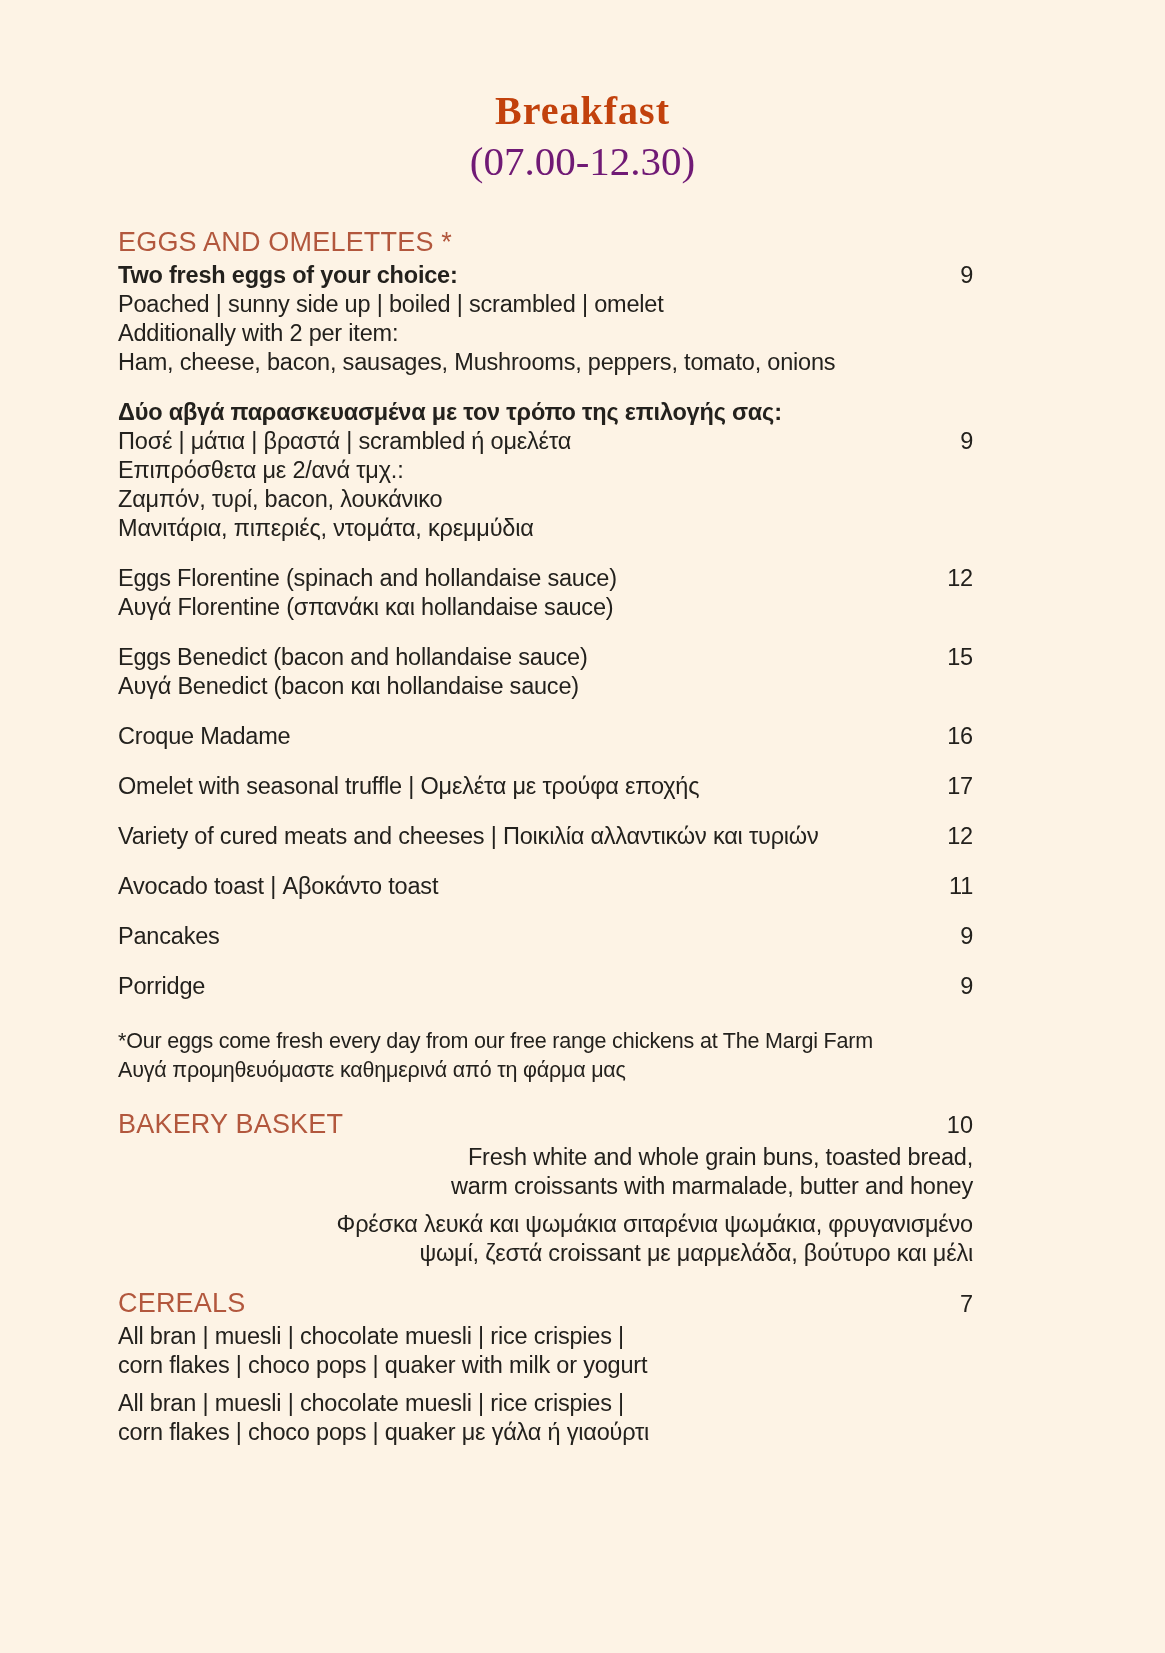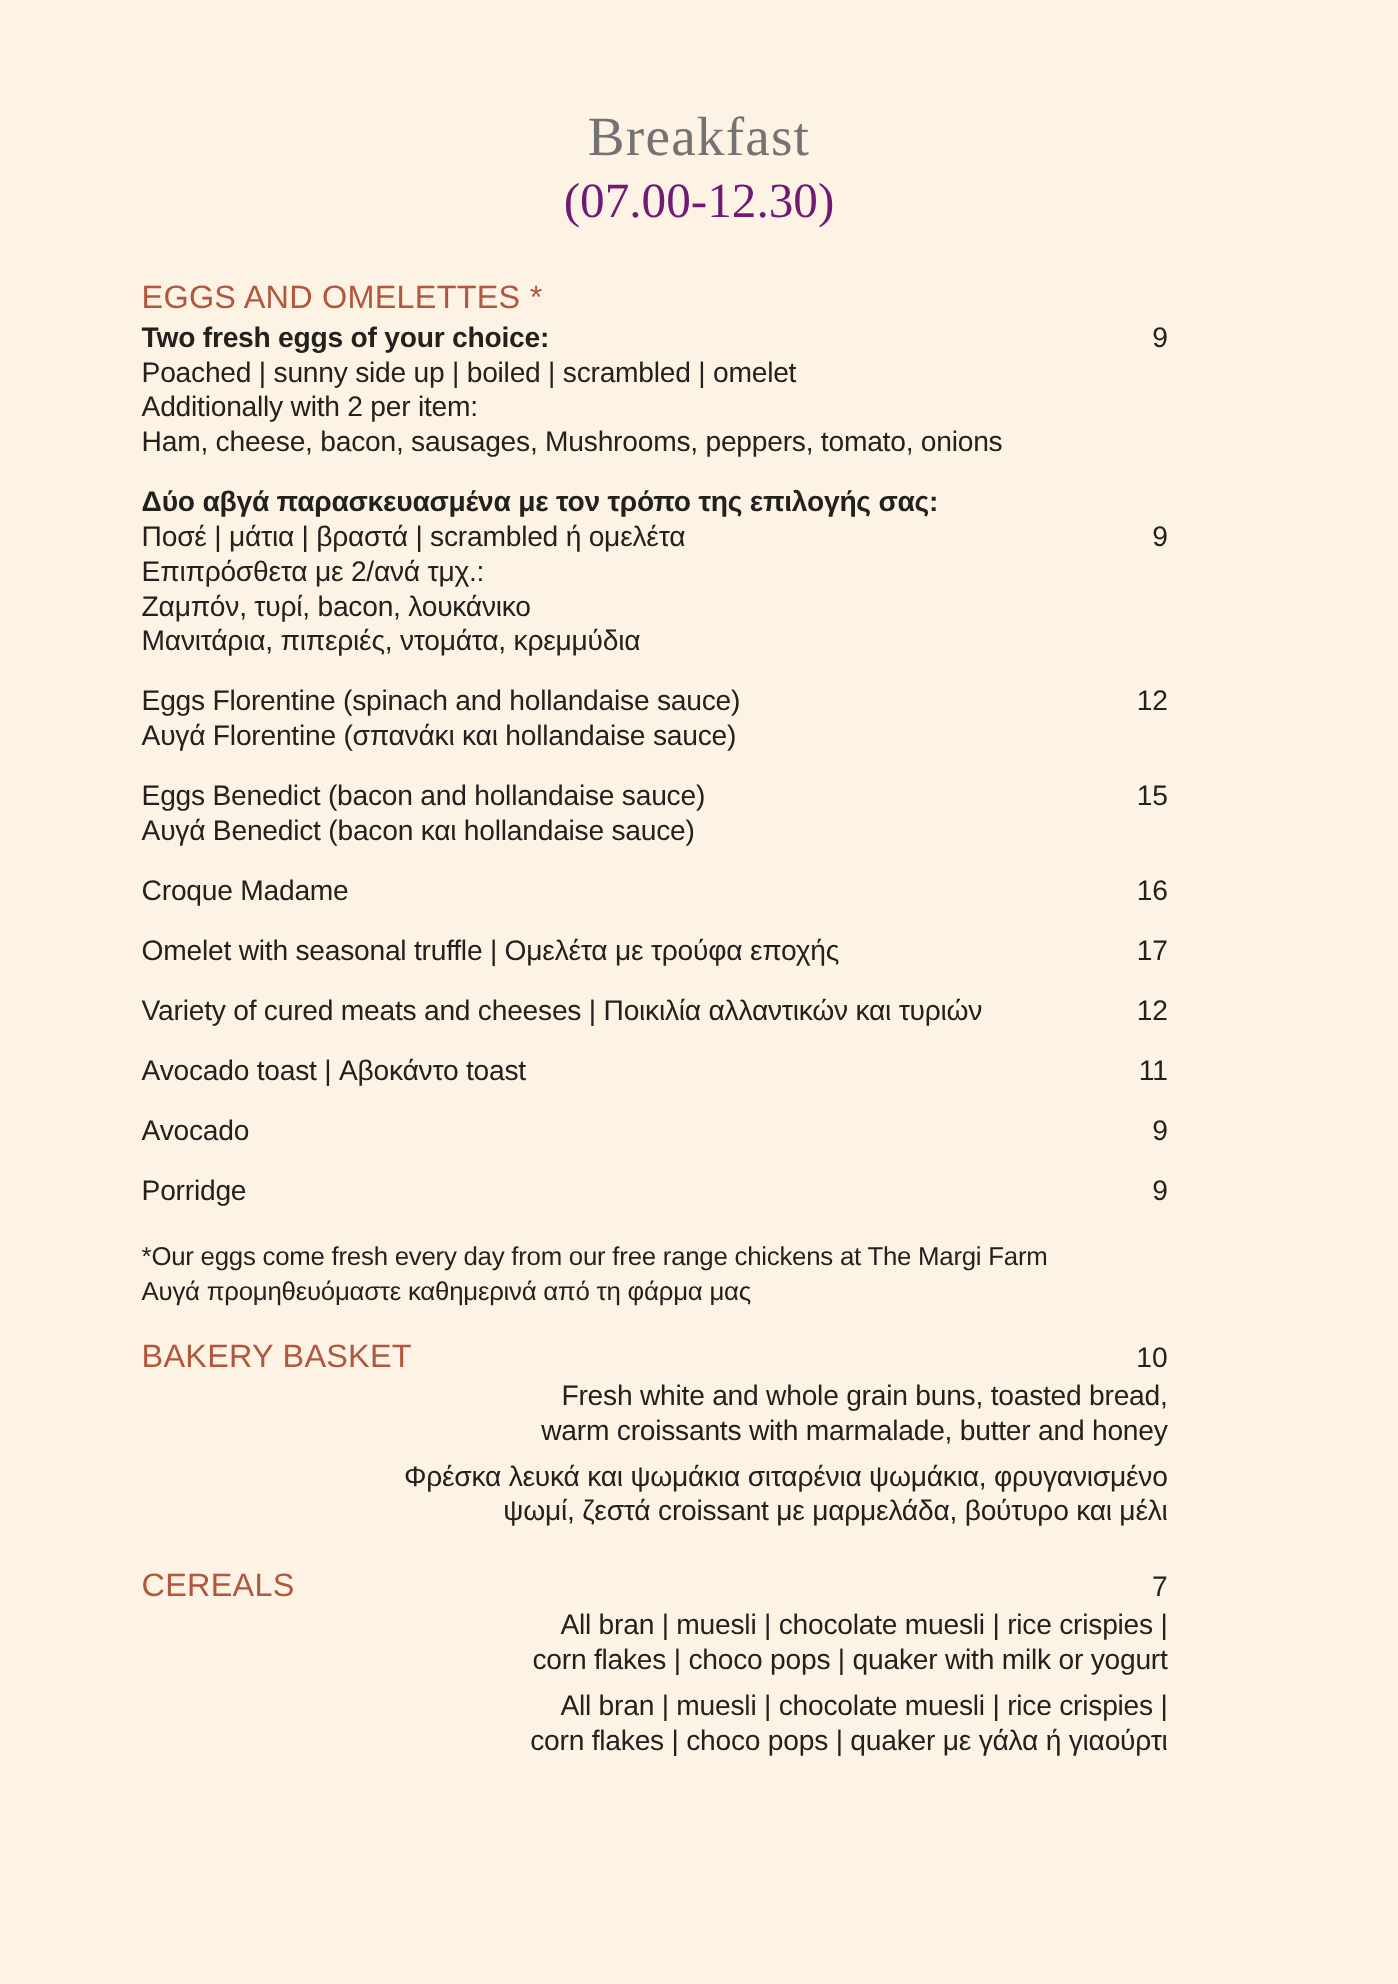--- a/index.html
+++ b/index.html
@@ -9,23 +9,23 @@
     width:1165px;height:1653px;
     background:#fdf3e5;
     color:#23211d;
     font-family:"Liberation Sans",sans-serif;
     overflow:hidden;
     box-sizing:border-box;
   }
   header{text-align:center;padding-top:90px;}
   .title{
     font-family:"Liberation Serif",serif;
-    color:#737373;
-    font-size:46px;
-    font-weight:400;
+    color:#c2410c;
+    font-size:40px;
+    font-weight:700;
     margin:0;
     letter-spacing:1px;
     line-height:1.05;
   }
   .hours{
     font-family:"Liberation Serif",serif;
     color:#701a75;
     font-size:41px;
     font-weight:500;
     margin-top:8px;
@@ -53,21 +53,21 @@
   .group{margin-top:21px;}
   .group.first{margin-top:3px;}
   .group.tight{margin-top:9px;}
   .footnote{
     margin-top:26px;
     font-size:21.5px;
     line-height:29px;
     letter-spacing:-0.2px;
   }
   .section-bakery{margin-top:24px;text-align:right;}
-  .section-cereals{margin-top:32px;text-align:right;}
+  .section-cereals{margin-top:20px;}
 </style>
 </head>
 <body>
 
 <div class="page">
 
   <header>
     <h1 class="title">Breakfast</h1>
     <div class="hours">(07.00-12.30)</div>
   </header>
@@ -155,21 +155,21 @@
 
       <div class="group">
         <div class="line">
           <span class="t">Avocado toast | Αβοκάντο toast</span>
           <span class="price">11</span>
         </div>
       </div>
 
       <div class="group">
         <div class="line">
-          <span class="t">Avocado</span>
+          <span class="t">Pancakes</span>
           <span class="price">9</span>
         </div>
       </div>
 
       <div class="group">
         <div class="line">
           <span class="t">Porridge</span>
           <span class="price">9</span>
         </div>
       </div>

